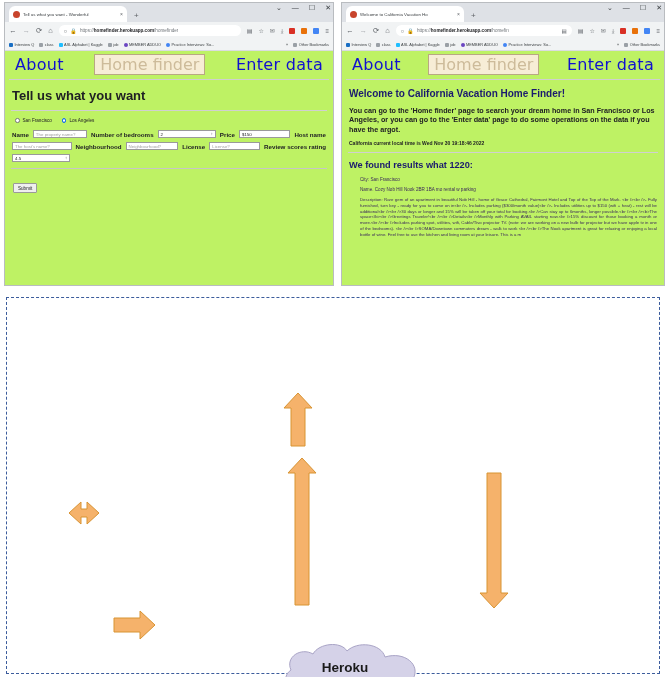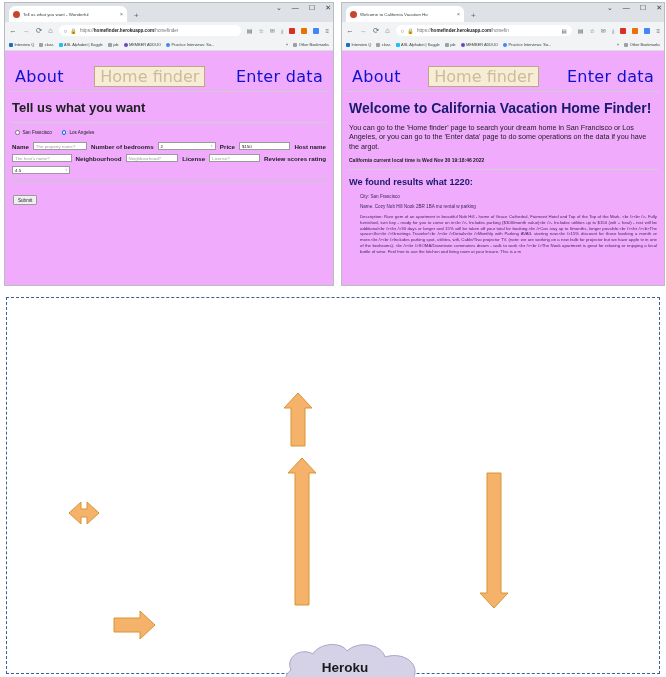--- a/index.html
+++ b/index.html
@@ -27,21 +27,21 @@
   .omni-url{font-size:4.6px;color:#70757a;white-space:nowrap;overflow:hidden;}
   .omni-url b{color:#202124;font-weight:700;}
   .tb-ico{font-size:6px;color:#5f6368;flex:none;line-height:1;}
   .tb-sq{width:6px;height:6px;border-radius:1px;flex:none;}
 
   .bookmarks{height:11px;background:#f1f3f4;display:flex;align-items:center;padding:0 4px;gap:5px;border-bottom:1px solid #dadce0;}
   .bm{display:flex;align-items:center;gap:1.5px;font-size:3.9px;color:#3c4043;white-space:nowrap;}
   .bm-ico{width:4px;height:4px;border-radius:1px;flex:none;}
   .bm-spacer{flex:1;}
 
-  .viewport{background:#f0abfc;height:calc(100% - 47px);overflow:hidden;position:relative;padding:12px 4px;box-sizing:border-box;}
+  .viewport{background:#bef264;height:calc(100% - 47px);overflow:hidden;position:relative;padding:0 4px;box-sizing:border-box;}
 
   
   .site-nav{display:flex;align-items:center;justify-content:space-between;padding:3px 6px 4px 6px;border-bottom:1px solid #cfcfcf;}
   .nav-link{font-family:"DejaVu Sans",sans-serif;font-size:16px;color:#1010d0;letter-spacing:.3px;}
   .nav-current{font-family:"DejaVu Sans",sans-serif;font-size:16px;color:#cdbb9a;background:#f7edd6;border:1px solid #b9a882;padding:0 5px;}
 
   
   .h-title{font-size:13px;font-weight:700;color:#202124;margin:8px 0 7px 3px;}
   .hr{border-top:1px solid #d0d0d0;margin:0 2px;}
   .radio-row{display:flex;align-items:center;gap:10px;margin:7px 0 7px 6px;}
@@ -52,22 +52,22 @@
   .frow{display:flex;align-items:center;gap:4px;margin-bottom:4px;flex-wrap:nowrap;}
   .flabel{font-size:6.2px;font-weight:700;color:#202124;white-space:nowrap;}
   .finput{height:8px;border:1px solid #9a9a9a;background:#fff;font-size:4.4px;color:#202124;display:flex;align-items:center;padding:0 2px;box-sizing:border-box;}
   .finput.ph{color:#a0a0a0;}
   .spin{margin-left:auto;font-size:4px;color:#555;line-height:1;}
   .w-name{width:76px;} .w-bed{width:82px;} .w-price{width:72px;}
   .w-host{width:68px;} .w-nb{width:60px;} .w-lic{width:58px;} .w-rate{width:58px;}
   .submit-btn{margin:14px 0 0 4px;display:inline-block;font-size:4.6px;color:#202124;background:#efefef;border:1px solid #9a9a9a;padding:1.5px 4px;border-radius:1px;}
 
   
-  .w-h1{font-size:14px;font-weight:700;color:#1a1a6e;margin:8px 0 7px 3px;}
-  .w-p{font-size:7.2px;font-weight:400;color:#202124;line-height:1.3;margin:0 3px 6px 3px;}
+  .w-h1{font-size:10px;font-weight:700;color:#1a1a6e;margin:8px 0 7px 3px;}
+  .w-p{font-size:7.2px;font-weight:700;color:#202124;line-height:1.3;margin:0 3px 6px 3px;}
   .w-time{font-size:5px;font-weight:700;color:#202124;margin:0 3px 6px 3px;}
   .w-h2{font-size:9.2px;font-weight:700;color:#1a1a6e;margin:7px 0 7px 3px;}
   .res-block{margin:0 3px 0 14px;}
   .res-line{font-size:4.6px;color:#3b2a5a;margin-bottom:5px;}
   .res-desc{font-size:4.3px;color:#3b2a5a;line-height:1.35;text-align:justify;}
 
   
   #diagram{position:absolute;left:6px;top:297px;width:654px;height:377px;box-sizing:border-box;
            border:1.3px dashed #3c5c9c;}
   .d-abs{position:absolute;}

